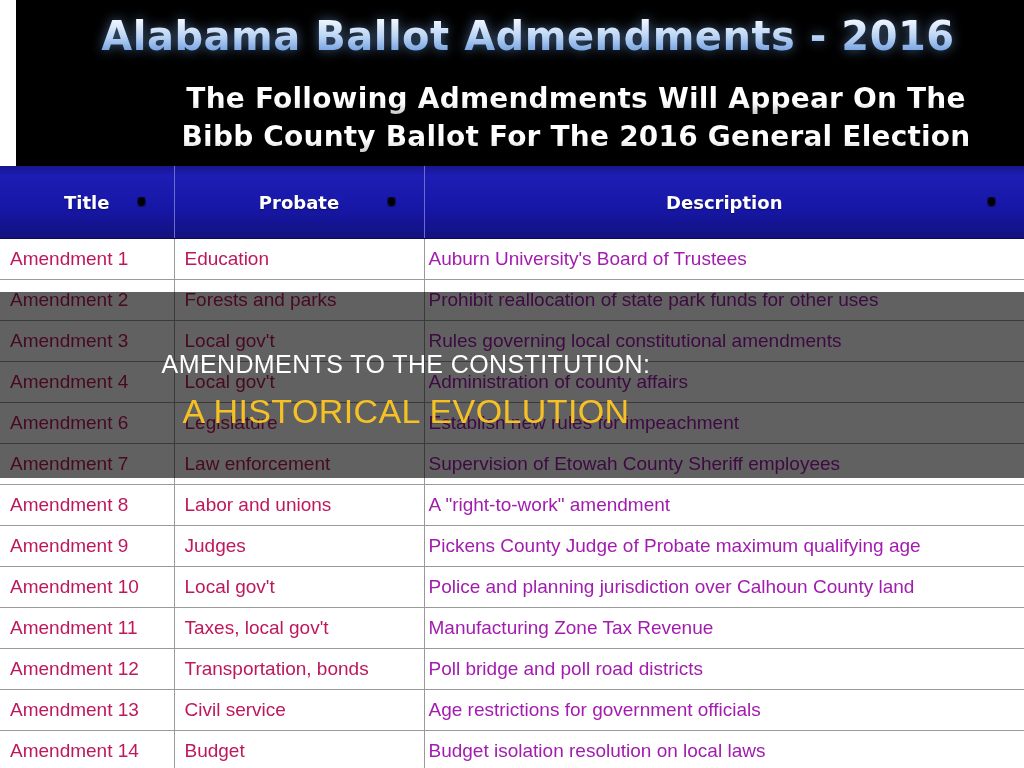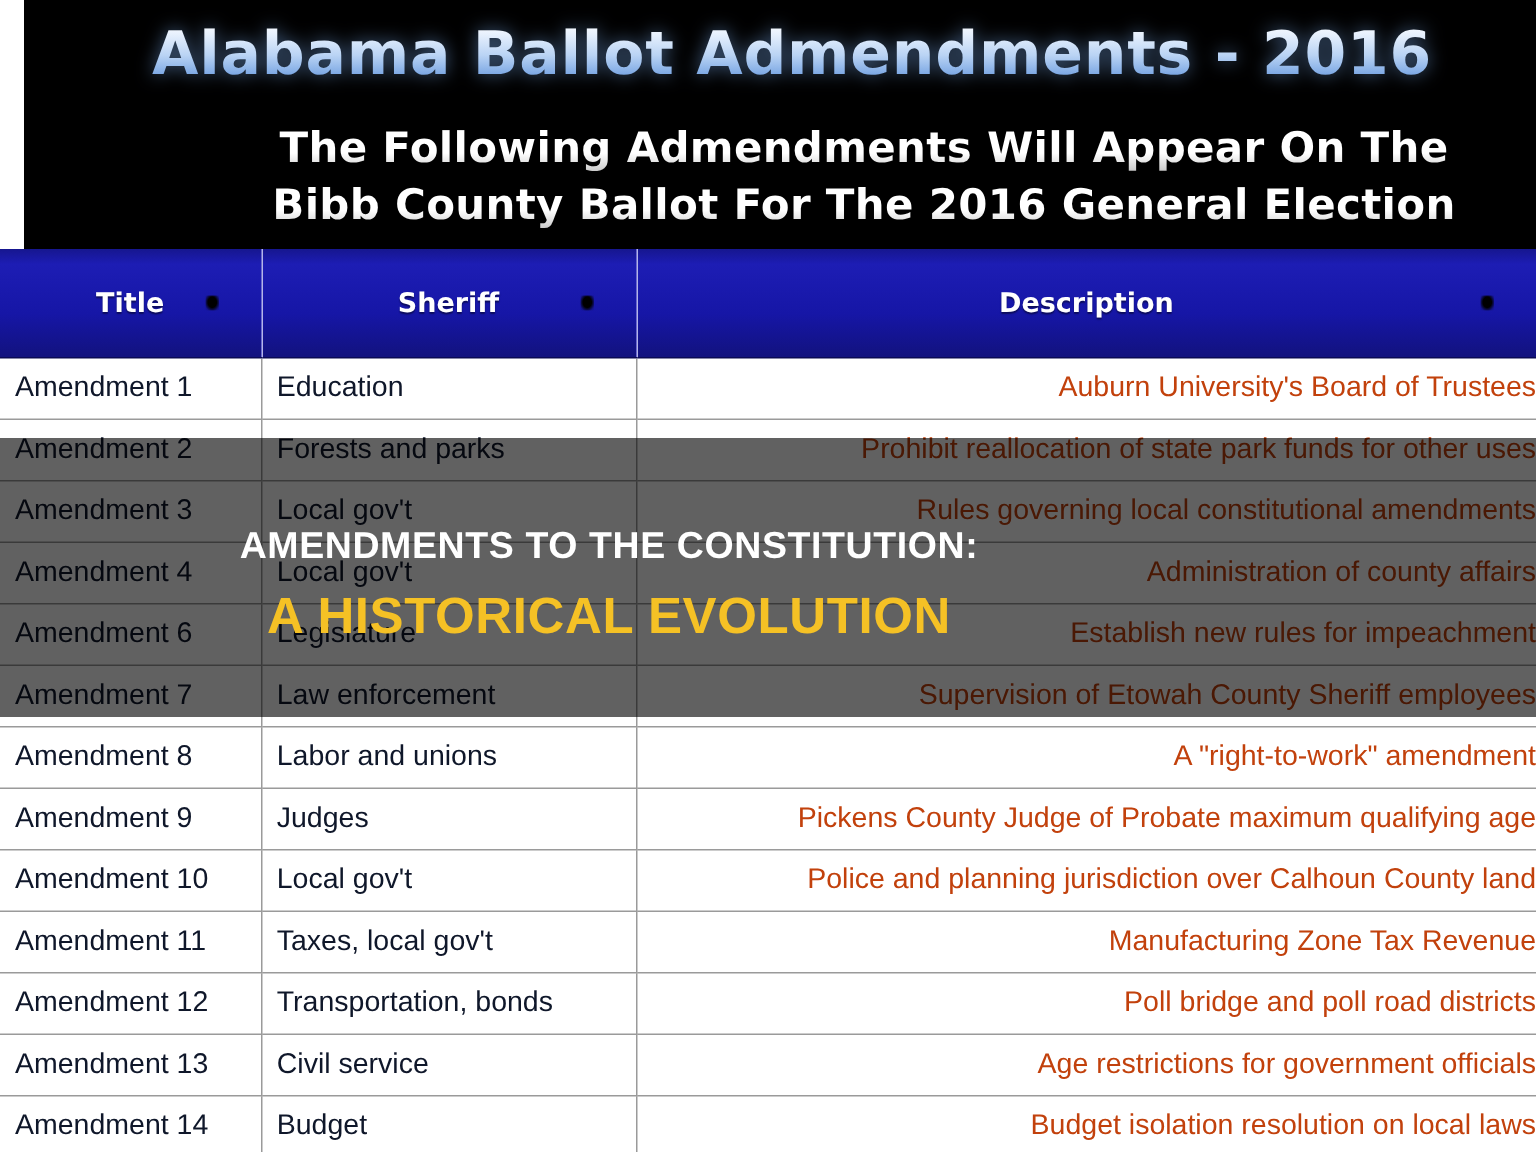--- a/index.html
+++ b/index.html
@@ -108,52 +108,51 @@
     width: 9px;
     height: 10px;
     background: radial-gradient(ellipse at 50% 45%, #000 45%, rgba(0,0,0,0.15) 80%, rgba(0,0,0,0) 100%);
   }
 
   table.amend tbody td {
     height: 40px;
     padding: 0 0 0 10px;
     font-family: "Liberation Sans", sans-serif;
     font-size: 19px;
-    color: #0f172a;
+    color: #be185d;
     border-right: 1px solid #9a9a9a;
     border-bottom: 1px solid #9a9a9a;
     white-space: nowrap;
     overflow: hidden;
     vertical-align: middle;
   }
   table.amend tbody td.desc {
-    color: #c2410c;
+    color: #a21caf;
     border-right: none;
-    padding-left: 20px;
-    text-align: right;
+    padding-left: 4px;
   }
   table.amend tbody tr:last-child td { border-bottom: 1px solid #9a9a9a; }
 
   
   .overlay-band {
     position: absolute;
     left: 0;
     top: 292px;
     width: 1024px;
     height: 186px;
     background: rgba(0,0,0,0.62);
     pointer-events: none;
   }
   .overlay-text {
     position: absolute;
     left: 0;
     width: 812px;
     text-align: center;
     font-family: "Liberation Sans", sans-serif;
-    font-weight: bold;
+    font-weight: normal;
     pointer-events: none;
   }
   .overlay-line1 {
     top: 350px;
     font-size: 25px;
     letter-spacing: 0.4px;
     color: #ffffff;
   }
   .overlay-line2 {
     top: 392px;
@@ -180,21 +179,21 @@
         <col class="c-subject">
         <col class="c-desc">
       </colgroup>
       <thead>
         <tr>
           <th>
             <span>Title</span>
             <span class="sort-icon"></span>
           </th>
           <th>
-            <span>Sheriff</span>
+            <span>Probate</span>
             <span class="sort-icon"></span>
           </th>
           <th>
             <span>Description</span>
             <span class="sort-icon"></span>
           </th>
         </tr>
       </thead>
       <tbody id="table-body">
           <tr>

